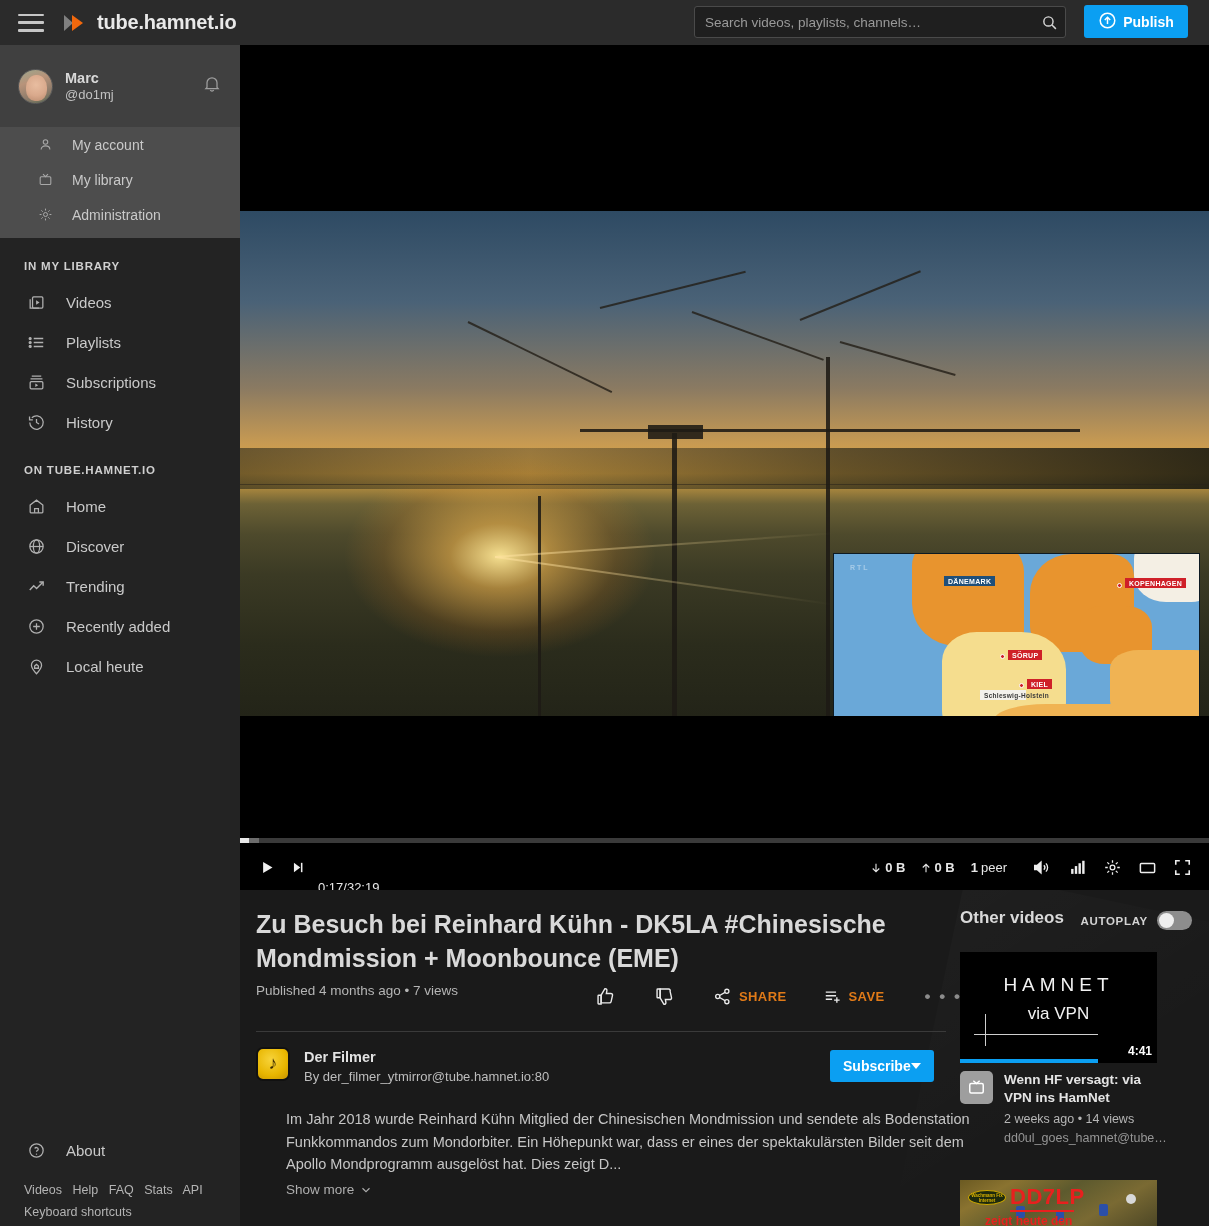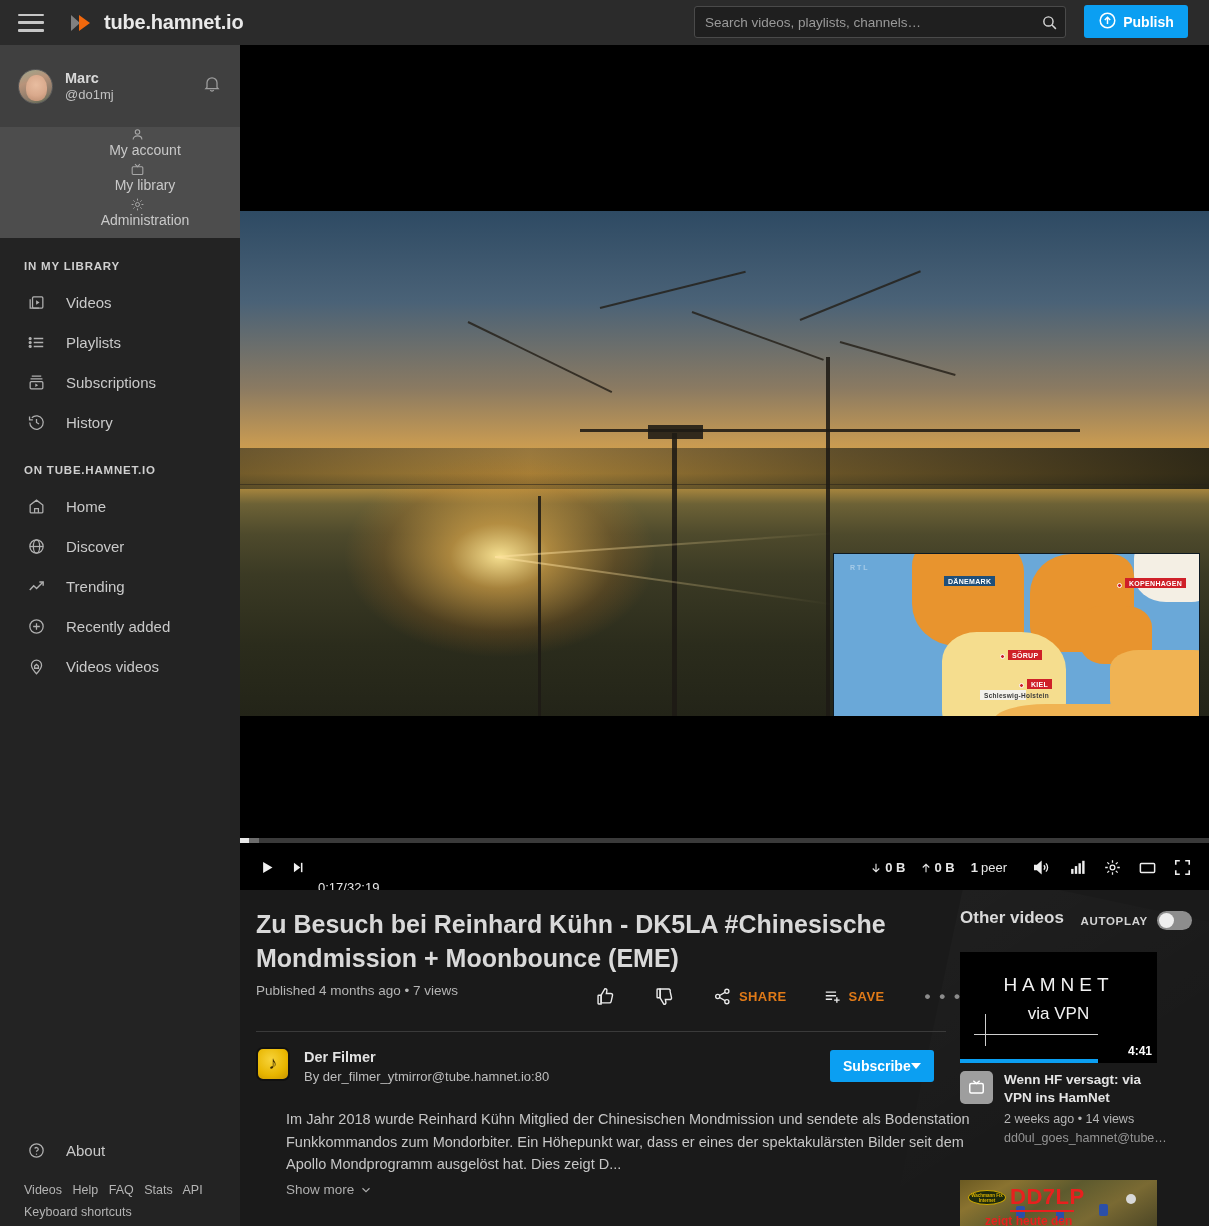--- a/index.html
+++ b/index.html
@@ -13,21 +13,21 @@
 
   
   .topbar {
     position: absolute; top: 0; left: 0; width: 1209px; height: 45px;
     background: #2b2b2b; display: flex; align-items: center;
     z-index: 30;
   }
   .burger { width: 26px; height: 18px; margin-left: 18px; cursor: pointer;
     display: flex; flex-direction: column; justify-content: space-between; }
   .burger i { display: block; height: 2.5px; background: #c6c6c6; border-radius: 1px; }
-  .logo-wrap { display: flex; align-items: center; margin-left: 27px; cursor: pointer; }
+  .logo-wrap { display: flex; align-items: center; margin-left: 20px; cursor: pointer; }
   .logo-tri { position: relative; width: 24px; height: 24px; }
   .logo-tri .t1 { position: absolute; left: 0; top: 4px; width: 0; height: 0;
     border-left: 9px solid #808080; border-top: 8px solid transparent; border-bottom: 8px solid transparent; }
   .logo-tri .t2 { position: absolute; left: 8px; top: 4px; width: 0; height: 0;
     border-left: 11px solid #f1680d; border-top: 8px solid transparent; border-bottom: 8px solid transparent; }
   .logo-text { color: #e9e9e9; font-size: 20px; font-weight: bold; margin-left: 9px; letter-spacing: -0.2px; }
 
   .search-box {
     position: absolute; left: 694px; top: 6px; width: 372px; height: 32px;
     background: #1f1f1f; border: 1px solid #4a4a4a; border-radius: 3px;
@@ -69,21 +69,21 @@
     background: radial-gradient(circle at 48% 38%, #e8bda0 0%, #d9a98c 55%, #b88a6e 100%);
   }
   .u-meta { margin-left: 12px; line-height: 1.25; }
   .u-name { color: #d8d8d8; font-size: 14.5px; font-weight: bold; }
   .u-handle { color: #c2c2c2; font-size: 13px; }
   .bell { margin-left: auto; cursor: pointer; }
 
   .acct-group { background: #4d4d4d; padding-bottom: 6px; }
   .nav-row {
     display: flex; align-items: center; height: 35px; padding-left: 34px;
-    cursor: pointer; color: #c9c9c9; flex-direction: column;
+    cursor: pointer; color: #c9c9c9;
   }
   .nav-row .ic { width: 22px; display: flex; align-items: center; justify-content: center; flex-shrink: 0; }
   .nav-row .lbl { margin-left: 16px; font-size: 14px; }
 
   .sect-title {
     color: #d0d0d0; font-size: 11.5px; font-weight: bold; letter-spacing: 0.8px;
     padding: 22px 0 10px 24px;
   }
   .big-row {
     display: flex; align-items: center; height: 40px; padding-left: 24px;
@@ -398,21 +398,21 @@
       </span>
       <span class="lbl">Recently added</span>
     </div>
     <div class="big-row">
       <span class="ic">
         <svg width="19" height="19" viewBox="0 0 24 24" fill="none" stroke="#b0b0b0" stroke-width="1.6">
           <path d="M12 21.2c4.2-4.6 6.4-7.8 6.4-10.8A6.4 6.4 0 0 0 5.6 10.4c0 3 2.2 6.2 6.4 10.8z"></path>
           <path d="M9.6 11.4l2.4-2 2.4 2v2.8H9.6z"></path>
         </svg>
       </span>
-      <span class="lbl">Videos videos</span>
+      <span class="lbl">Local heute</span>
     </div>
 
     <div class="about-row big-row" style="padding-left:24px;">
       <span class="ic">
         <svg width="19" height="19" viewBox="0 0 24 24" fill="none" stroke="#b0b0b0" stroke-width="1.6">
           <circle cx="12" cy="12" r="8.4"></circle>
             <path d="M9.8 9.6a2.3 2.3 0 0 1 4.4.8c0 1.6-2.2 1.8-2.2 3.2"></path>
             <circle cx="12" cy="16.6" r="0.9" fill="#b0b0b0" stroke="none"></circle>
         </svg>
       </span>

